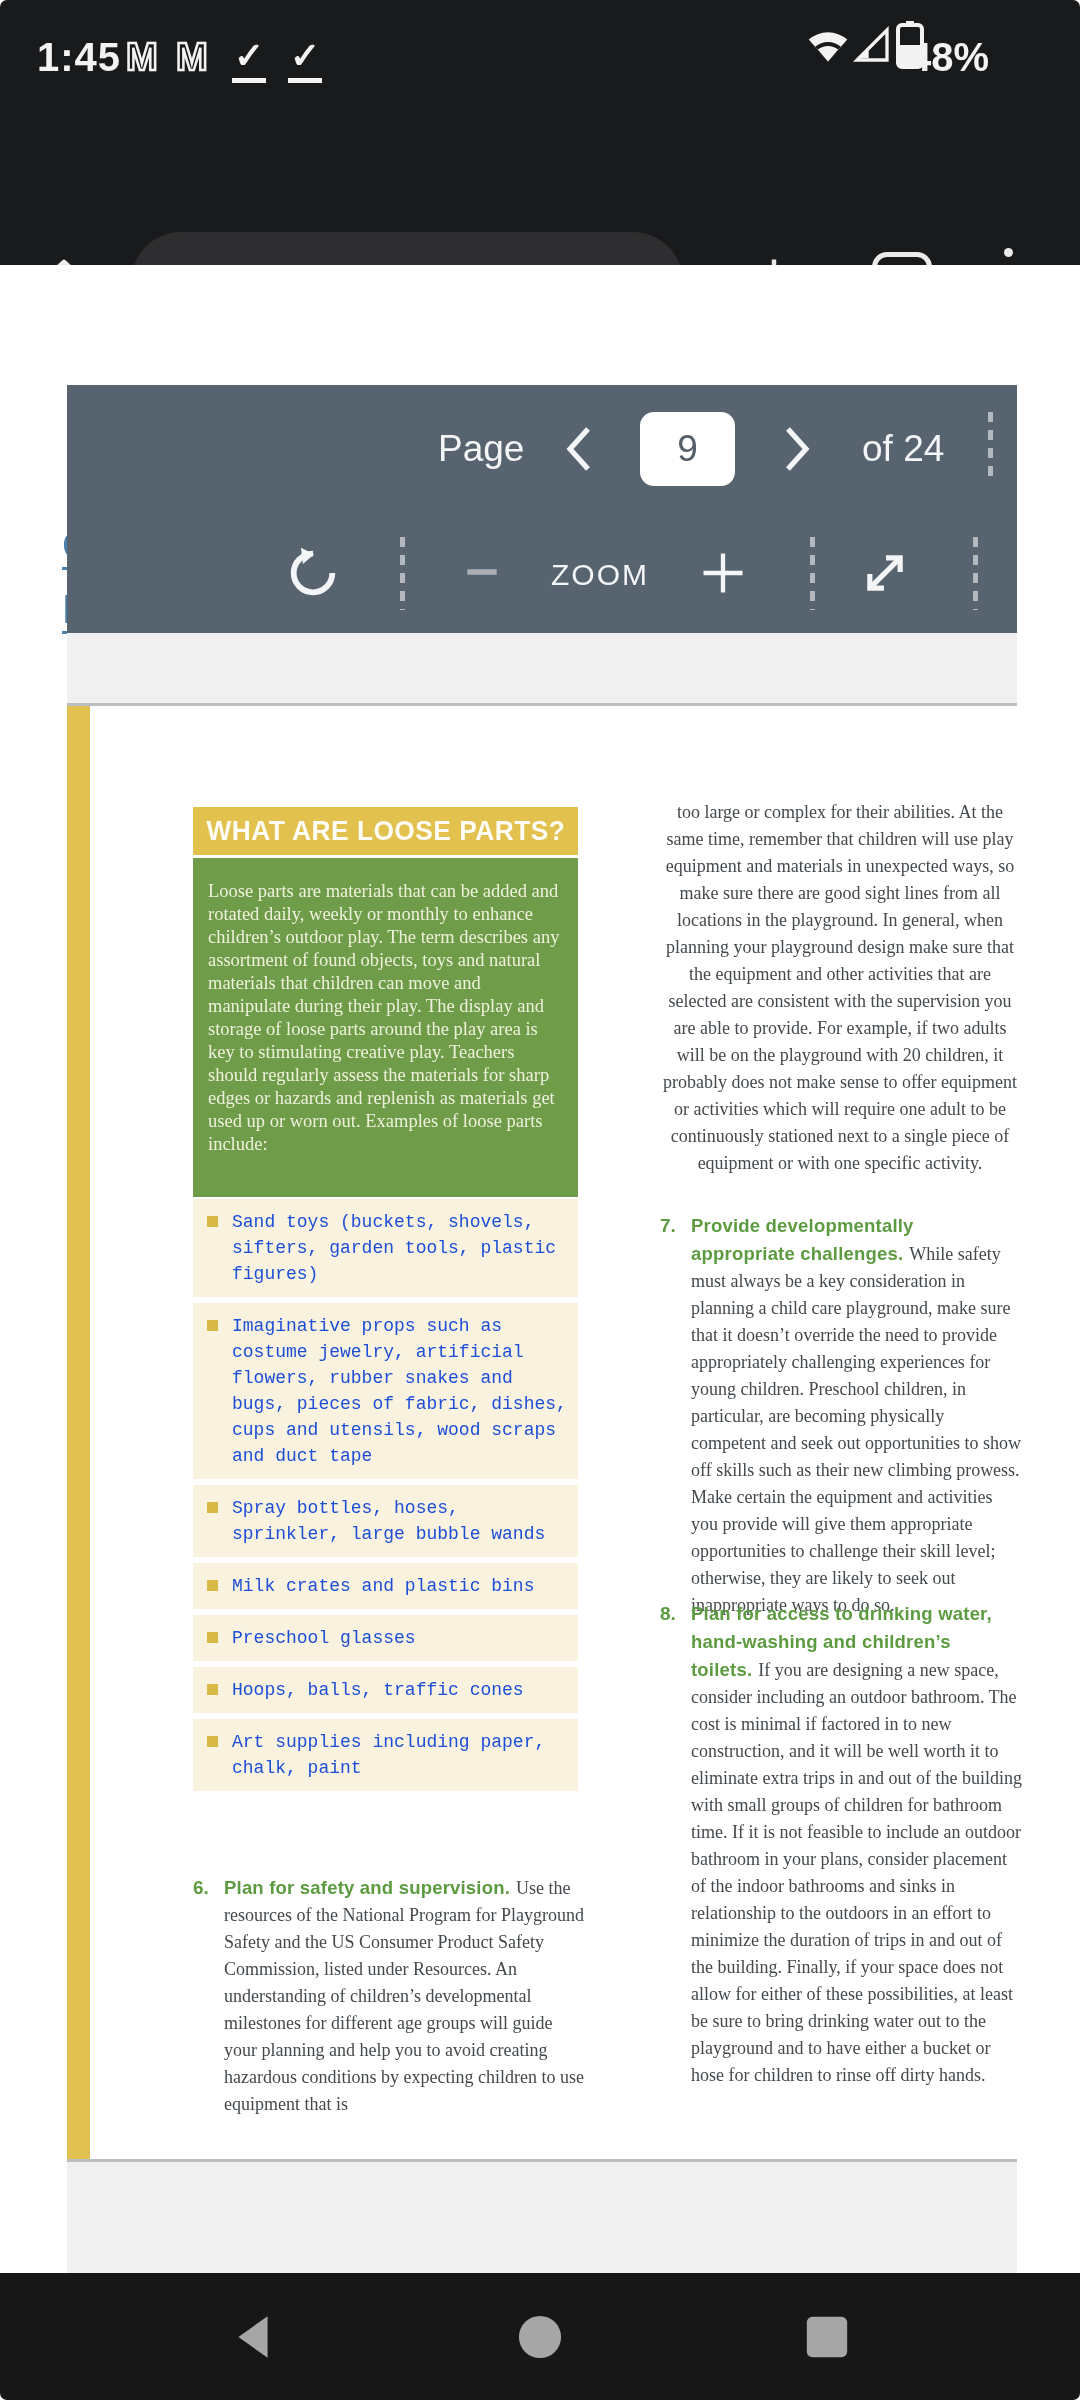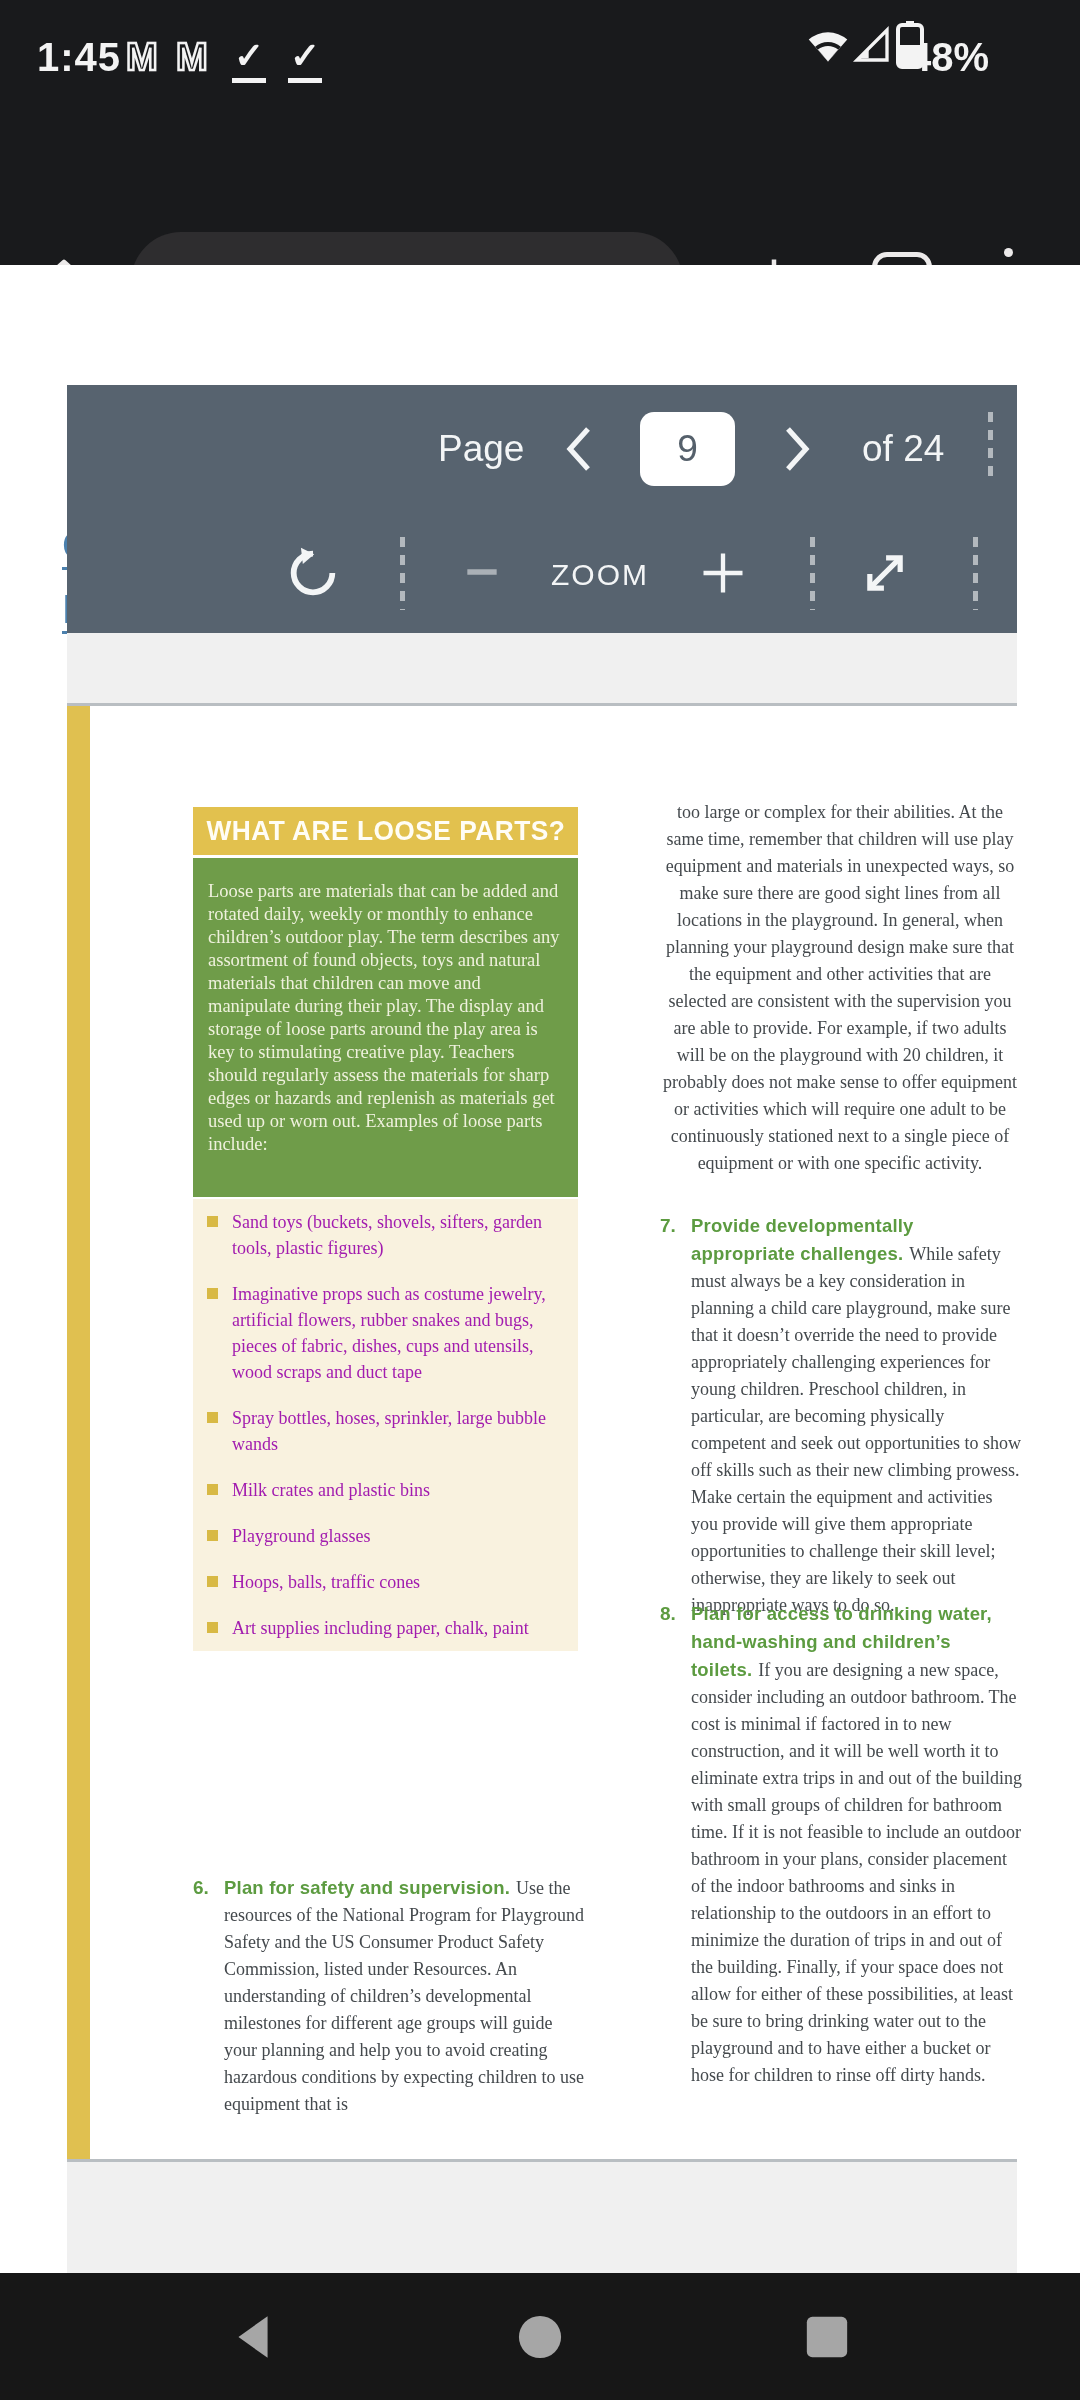--- a/index.html
+++ b/index.html
@@ -1,17 +1,17 @@
 <!DOCTYPE html>
 <html><head>
 <meta charset="utf-8">
 <style>
   * { margin:0; padding:0; box-sizing:border-box; }
   html,body { width:1080px; height:2400px; background:#fff; font-family:"Liberation Sans", sans-serif; }
-  #screen { position:relative; width:1080px; height:2400px; overflow:hidden; background:#fff; }
+  #screen { position:relative; width:1080px; height:2400px; overflow:hidden; background:#fff;border-radius:7px; }
 
   
   .chrome { position:absolute; left:0; top:0; width:1080px; height:265px; background:#191a1c; }
   .statusbar { position:absolute; left:0; top:0; width:1080px; height:90px; color:#f3f3f3; }
   .clock { position:absolute; left:37px; top:35px; font-size:40px; font-weight:bold; letter-spacing:1px; }
   .notif-icon { position:absolute; top:36px; color:transparent; -webkit-text-stroke:2.5px #f3f3f3; font-size:38px; font-weight:bold; }
   .check-icon { position:absolute; top:34px; color:#f3f3f3; font-size:36px; font-weight:bold; border-bottom:5px solid #f3f3f3; line-height:44px; padding:0 2px; }
   .sicon { position:absolute; top:0; height:90px; display:flex; align-items:center; }
   .batt-pct { position:absolute; right:91px; top:35px; font-size:40px; font-weight:bold; }
 
@@ -41,21 +41,21 @@
 
   
   .page { position:absolute; left:0; top:318px; width:950px; height:1459px; background:#fff; border-top:3px solid #b9bec2; border-bottom:3px solid #b9bec2; }
   .pagebar { position:absolute; left:0; top:0; width:23px; height:100%; background:#e0c050; }
 
   .callout-title { position:absolute; left:126px; top:101px; width:385px; height:48px; background:#e2c14e; color:#fffdf5; display:flex; align-items:center; justify-content:center; font-weight:bold; font-size:28px; letter-spacing:.5px; transform-origin:center; }
   .callout-title span { display:inline-block; transform:scaleX(.94); }
   .callout-body { position:absolute; left:126px; top:152px; width:385px; height:339px; background:#6f9c49; color:#eff1dd; font-family:"Liberation Serif", serif; font-size:18.5px; line-height:23px; padding:22px 16px 0 15px; }
 
   .llist { position:absolute; left:126px; top:493px; width:385px; }
-  .litem { position:relative; background:#f9f2df; padding:10px 8px 10px 39px; font-family:Liberation Serif, serif; font-size:18px; line-height:26px; color:#a21caf; }
+  .litem { position:relative; background:#f9f2df; margin-bottom:6px; padding:10px 8px 10px 39px; font-family:Liberation Mono, monospace; font-size:18px; line-height:26px; color:#1d4ed8; }
   .litem .sq { position:absolute; left:14px; top:17px; width:11px; height:11px; background:#d8b945; }
 
   .numitem { position:absolute; font-family:"Liberation Serif", serif; font-size:18px; line-height:27px; color:#44494d; }
   .numitem .num { position:absolute; left:0; top:0; font-family:"Liberation Sans", sans-serif; font-weight:bold; font-size:19px; color:#5c9b40; }
   .numitem .txt { display:block; margin-left:31px; }
   .greenhead { font-family:"Liberation Sans", sans-serif; font-weight:bold; font-size:18.5px; color:#5c9b40; letter-spacing:.2px; margin-right:6px; }
 
   .rcol-intro { position:absolute; left:593px; top:93px; width:360px; font-family:"Liberation Serif", serif; font-size:18px; line-height:27px; color:#44494d;text-align:center; }
   .numitem.r7 { left:593px; top:506px; width:362px; }
   .numitem.r8 { left:593px; top:894px; width:362px; }
@@ -197,21 +197,21 @@
           <span>WHAT ARE LOOSE PARTS?</span>
         </div>
       <div class="callout-body">Loose parts are materials that can be added and rotated daily, weekly or monthly to enhance children’s outdoor play.  The term describes any assortment of found objects, toys and natural materials that children can move and manipulate during their play.  The display and storage of loose parts around the play area is key to stimulating creative play. Teachers should regularly assess the materials for sharp edges or hazards and replenish as materials get used up or worn out.  Examples of loose parts include:</div>
 
       <div class="llist">
 
       <div class="litem"><span class="sq"></span><span>Sand toys (buckets, shovels, sifters, garden tools, plastic figures)</span></div>
           <div class="litem"><span class="sq"></span><span>Imaginative props such as costume jewelry, artificial flowers, rubber snakes and bugs, pieces of fabric, dishes, cups and utensils, wood scraps and duct tape</span></div>
           <div class="litem"><span class="sq"></span><span>Spray bottles, hoses, sprinkler, large bubble wands</span></div>
           <div class="litem"><span class="sq"></span><span>Milk crates and plastic bins</span></div>
-          <div class="litem"><span class="sq"></span><span>Playground glasses</span></div>
+          <div class="litem"><span class="sq"></span><span>Preschool glasses</span></div>
           <div class="litem"><span class="sq"></span><span>Hoops, balls, traffic cones</span></div>
           <div class="litem"><span class="sq"></span><span>Art supplies including paper, chalk, paint</span></div>
         </div>
 
       <div class="numitem l6">
         <span class="num">6.</span>
         <span class="txt"><span class="greenhead">Plan for safety and supervision.</span><span>Use the resources of the National Program for Playground Safety and the US Consumer Product Safety Commission, listed under Resources.  An understanding of children’s developmental milestones for different age groups will guide your planning and help you to avoid creating hazardous conditions by expecting children to use equipment that is</span></span>
       </div>
 
       <div class="rcol-intro">too large or complex for their abilities.  At the same time, remember that children will use play equipment and materials in unexpected ways, so make sure there are good sight lines from all locations in the playground. In general, when planning your playground design make sure that the equipment and other activities that are selected are consistent with the supervision you are able to provide. For example, if two adults will be on the playground with 20 children, it probably does not make sense to offer equipment or activities which will require one adult to be continuously stationed next to a single piece of equipment or with one specific activity.</div>

